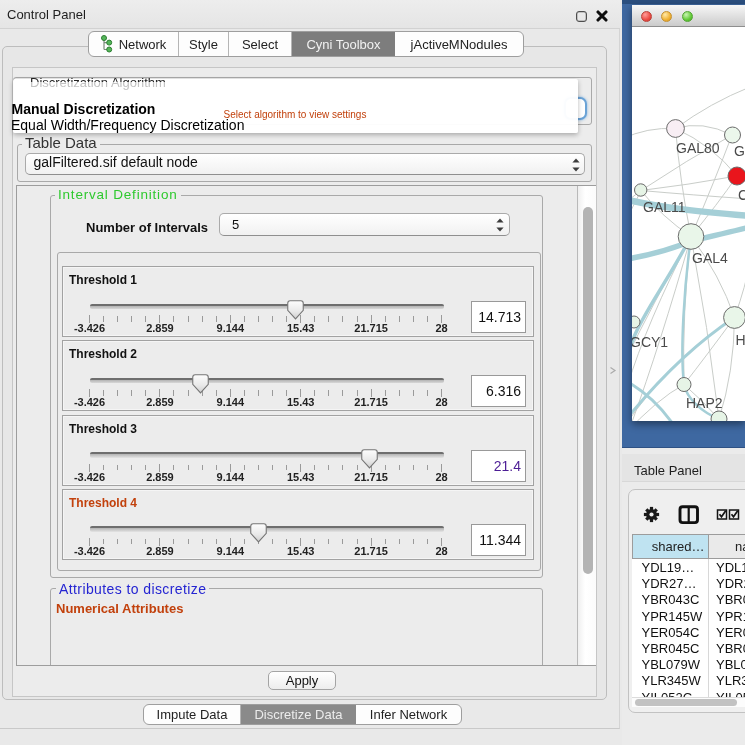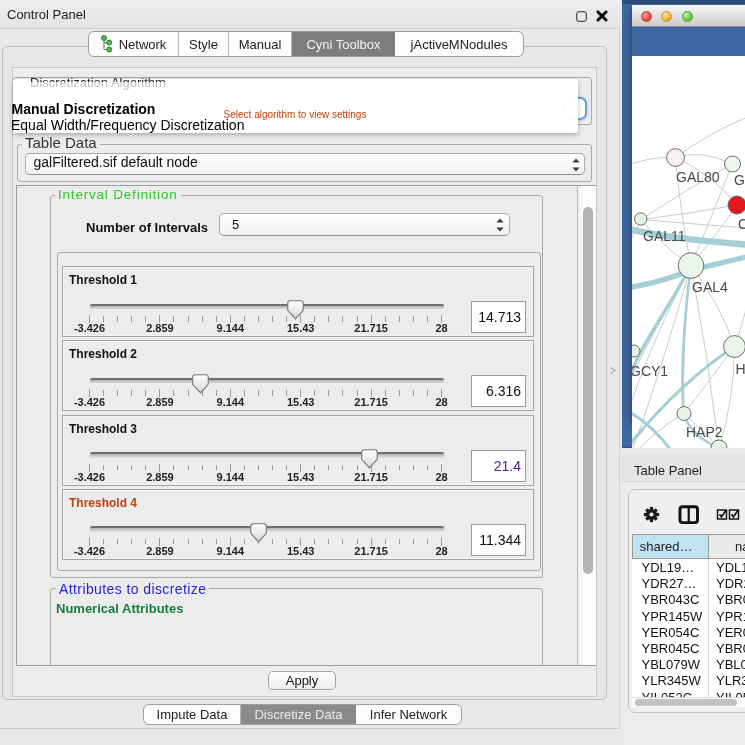--- a/index.html
+++ b/index.html
@@ -37,21 +37,21 @@
     <div style="width:90px;display:flex;align-items:center;justify-content:center;border-right:1px solid #b5b5b5;">
       <svg width="13" height="18" viewBox="0 0 13 18" style="margin-right:5px;">
         <path d="M3,3 V14.5 M3,7.6 H8.2 M3,14.5 H8.2" fill="none" stroke="#7a8a7a" stroke-width="1.2"></path>
         <circle cx="3" cy="3" r="2.5" fill="#55b75a" stroke="#2c7d32" stroke-width="1"></circle>
         <circle cx="8.2" cy="7.6" r="2.5" fill="#55b75a" stroke="#2c7d32" stroke-width="1"></circle>
         <circle cx="8.2" cy="14.5" r="2.5" fill="#55b75a" stroke="#2c7d32" stroke-width="1"></circle>
       </svg>
       Network
     </div>
     <div style="width:50px;display:flex;align-items:center;justify-content:center;border-right:1px solid #b5b5b5;">Style</div>
-    <div style="width:63px;display:flex;align-items:center;justify-content:center;border-right:1px solid #b5b5b5;">Manual</div>
+    <div style="width:63px;display:flex;align-items:center;justify-content:center;border-right:1px solid #b5b5b5;">Select</div>
     <div style="width:103px;display:flex;align-items:center;justify-content:center;background:#7d7d7d;color:#f2f2f2;">Cyni Toolbox</div>
     <div style="flex:1;display:flex;align-items:center;justify-content:center;">jActiveMNodules</div>
   </div>
 
   <div class="abs" style="left:13px;top:77px;width:579px;height:48px;border:1px solid #a9a9a9;border-radius:3px;"></div>
   <div class="abs" style="left:564px;top:97px;width:23px;height:23px;background:#fff;border:2.5px solid #6ba3d6;border-radius:7px;box-shadow:0 0 3px #82b4e2;"></div>
 
   <div class="abs" style="left:17px;top:144px;width:575px;height:38px;border:1px solid #a9a9a9;border-radius:3px;"></div>
   <div class="abs" style="left:22px;top:134px;background:#ececec;padding:0 3px;font-size:15px;color:#333;">Table Data</div>
 
@@ -143,21 +143,21 @@
   <div class="abs" style="left:159.9px;top:544.9px;transform:translateX(-50%);font-size:11px;font-weight:bold;color:#222;">2.859</div>
   <div class="abs" style="left:230.3px;top:544.9px;transform:translateX(-50%);font-size:11px;font-weight:bold;color:#222;">9.144</div>
   <div class="abs" style="left:300.70000000000005px;top:544.9px;transform:translateX(-50%);font-size:11px;font-weight:bold;color:#222;">15.43</div>
   <div class="abs" style="left:371.1px;top:544.9px;transform:translateX(-50%);font-size:11px;font-weight:bold;color:#222;">21.715</div>
   <div class="abs" style="left:441.5px;top:544.9px;transform:translateX(-50%);font-size:11px;font-weight:bold;color:#222;">28</div>
   <div class="abs" style="left:471px;top:523.9px;width:55px;height:32px;background:#fff;border:1px solid #999;"></div>
   <div class="abs" style="left:471px;top:523.9px;width:50px;height:32px;text-align:right;font-size:14px;color:#111;line-height:32px;">11.344</div>
 
   <div class="abs" style="left:50px;top:588px;width:493px;height:90px;border:1px solid #a9a9a9;border-radius:3px;clip-path:inset(0 0 13px 0);"></div>
   <div class="abs" style="left:56px;top:580.5px;background:#ececec;padding:0 3px;font-size:14px;letter-spacing:0.4px;color:#2525d2;">Attributes to discretize</div>
-  <div class="abs" style="left:56px;top:601px;font-size:13px;font-weight:bold;color:#15803d;">Numerical Attributes</div>
+  <div class="abs" style="left:56px;top:601px;font-size:13px;font-weight:bold;color:#c2410c;">Numerical Attributes</div>
 
 
   <div class="abs" style="left:268px;top:671px;width:68px;height:19px;background:linear-gradient(#ffffff,#ededed);border:1px solid #a4a4a4;border-radius:5px;text-align:center;font-size:13px;color:#111;line-height:17px;">Apply</div>
 
   <div class="abs" style="left:143px;top:704px;width:319px;height:21px;background:#fdfdfd;border:1px solid #9e9e9e;border-radius:6px;overflow:hidden;display:flex;font-size:13px;color:#222;justify-content:flex-end;">
     <div style="width:97px;display:flex;align-items:center;justify-content:center;border-right:1px solid #b5b5b5;">Impute Data</div>
     <div style="width:115px;display:flex;align-items:center;justify-content:center;background:#8a8a8a;color:#ececec;">Discretize Data</div>
     <div style="flex:1;display:flex;align-items:center;justify-content:center;">Infer Network</div>
   </div>
 </div>
@@ -169,21 +169,21 @@
 <div class="abs" style="left:11.5px;top:100.5px;font-size:14px;font-weight:bold;color:#000;">Manual Discretization</div>
 <div class="abs" style="left:11px;top:116.5px;font-size:14px;color:#000;">Equal Width/Frequency Discretization</div>
 
 <div class="abs" id="netwin" style="left:622px;top:0;width:123px;height:449px;background:#3e68a1;border-bottom:2px solid #2e5184;">
   <div class="abs" style="left:0;top:0;width:123px;height:4px;background:#2b4f7f;"></div>
   <div class="abs" style="left:10px;top:5px;width:113px;height:416px;box-shadow:0 3px 8px rgba(0,0,0,0.45);">
     <div class="abs" style="left:0;top:0;width:113px;height:22px;background:linear-gradient(#f7f7f7,#cbcbcb);border-bottom:1px solid #8e8e8e;"></div>
     <div class="abs" style="left:9.3px;top:6px;width:11px;height:11px;border-radius:50%;background:radial-gradient(circle at 35% 30%,#ff9d99,#ec4b43 60%,#c23630);border:1px solid #b8423a;"></div>
     <div class="abs" style="left:29.4px;top:6px;width:11px;height:11px;border-radius:50%;background:radial-gradient(circle at 35% 30%,#ffe9a8,#f0b132 60%,#cf9222);border:1px solid #c49031;"></div>
     <div class="abs" style="left:49.7px;top:6px;width:11px;height:11px;border-radius:50%;background:radial-gradient(circle at 35% 30%,#c9f4b2,#62ca37 60%,#45a527);border:1px solid #52a433;"></div>
-    <div class="abs" id="netcanvas" style="left:0;top:22px;width:113px;height:394px;background:#ffffff;overflow:hidden;margin-top:29px;">
+    <div class="abs" id="netcanvas" style="left:0;top:22px;width:113px;height:394px;background:#ffffff;overflow:hidden;">
     <svg width="113" height="394" viewBox="0 0 113 394" style="position:absolute;left:0;top:0;">
       <g fill="none" stroke="#c9cdc9" stroke-width="1">
         <path d="M-10,112 Q15,100 43.5,101.5"></path>
         <path d="M43.5,101.5 Q78,76 118,60"></path>
         <path d="M43.5,101.5 Q70,93 100,108"></path>
         <path d="M43.5,101.5 Q80,118 105,149"></path>
         <path d="M43.5,101.5 Q48,155 59,209.5"></path>
         <path d="M9,163.5 Q55,158 105,149"></path>
         <path d="M9,163.5 Q55,133 100,108"></path>
         <path d="M9,163.5 Q60,168 118,172"></path>
@@ -265,21 +265,21 @@
   <rect x="37" y="1.8" width="17.5" height="15.8" rx="2.6" fill="none" stroke="#111" stroke-width="2.9"></rect>
   <line x1="45.7" y1="1.8" x2="45.7" y2="17.6" stroke="#111" stroke-width="2.2"></line>
   <g stroke="#141414" fill="none">
     <rect x="74.5" y="5" width="9" height="9" stroke-width="1.5"></rect>
     <path d="M76.5,9.2 l2,2.6 l4.2,-6" stroke-width="1.7"></path>
     <rect x="86.5" y="5" width="9" height="9" stroke-width="1.5"></rect>
     <path d="M88.5,9.2 l2,2.6 l4.2,-6" stroke-width="1.7"></path>
   </g>
 </svg>
 
-<div class="abs" style="left:631.5px;top:534px;width:76px;height:24.5px;background:#bfe3f1;border:1px solid #9c9c9c;border-right:none;text-align:right;padding-right:15px;font-size:13px;color:#222;line-height:23px;">shared…</div>
+<div class="abs" style="left:631.5px;top:534px;width:76px;height:24.5px;background:#bfe3f1;border:1px solid #9c9c9c;border-right:none;text-align:right;padding-right:3px;font-size:13px;color:#222;line-height:23px;">shared…</div>
 <div class="abs" style="left:707.5px;top:534px;width:38px;height:24.5px;background:#eaeaea;border:1px solid #9c9c9c;"></div>
 <div class="abs" style="left:735px;top:539px;font-size:13px;color:#222;">na</div>
 
 <div class="abs" style="left:631.5px;top:558.5px;width:114px;height:138.5px;background:#fff;overflow:hidden;">
   <div class="abs" style="left:76px;top:0;width:1px;height:138.5px;background:#d8d8d8;"></div>
     <div class="abs" style="left:10px;top:1.5px;font-size:13px;color:#111;">YDL19…</div>
     <div class="abs" style="left:84.5px;top:1.5px;font-size:13px;color:#111;">YDL194W</div>
     <div class="abs" style="left:10px;top:17.700000000000045px;font-size:13px;color:#111;">YDR27…</div>
     <div class="abs" style="left:84.5px;top:17.700000000000045px;font-size:13px;color:#111;">YDR277C</div>
     <div class="abs" style="left:10px;top:33.90000000000009px;font-size:13px;color:#111;">YBR043C</div>

